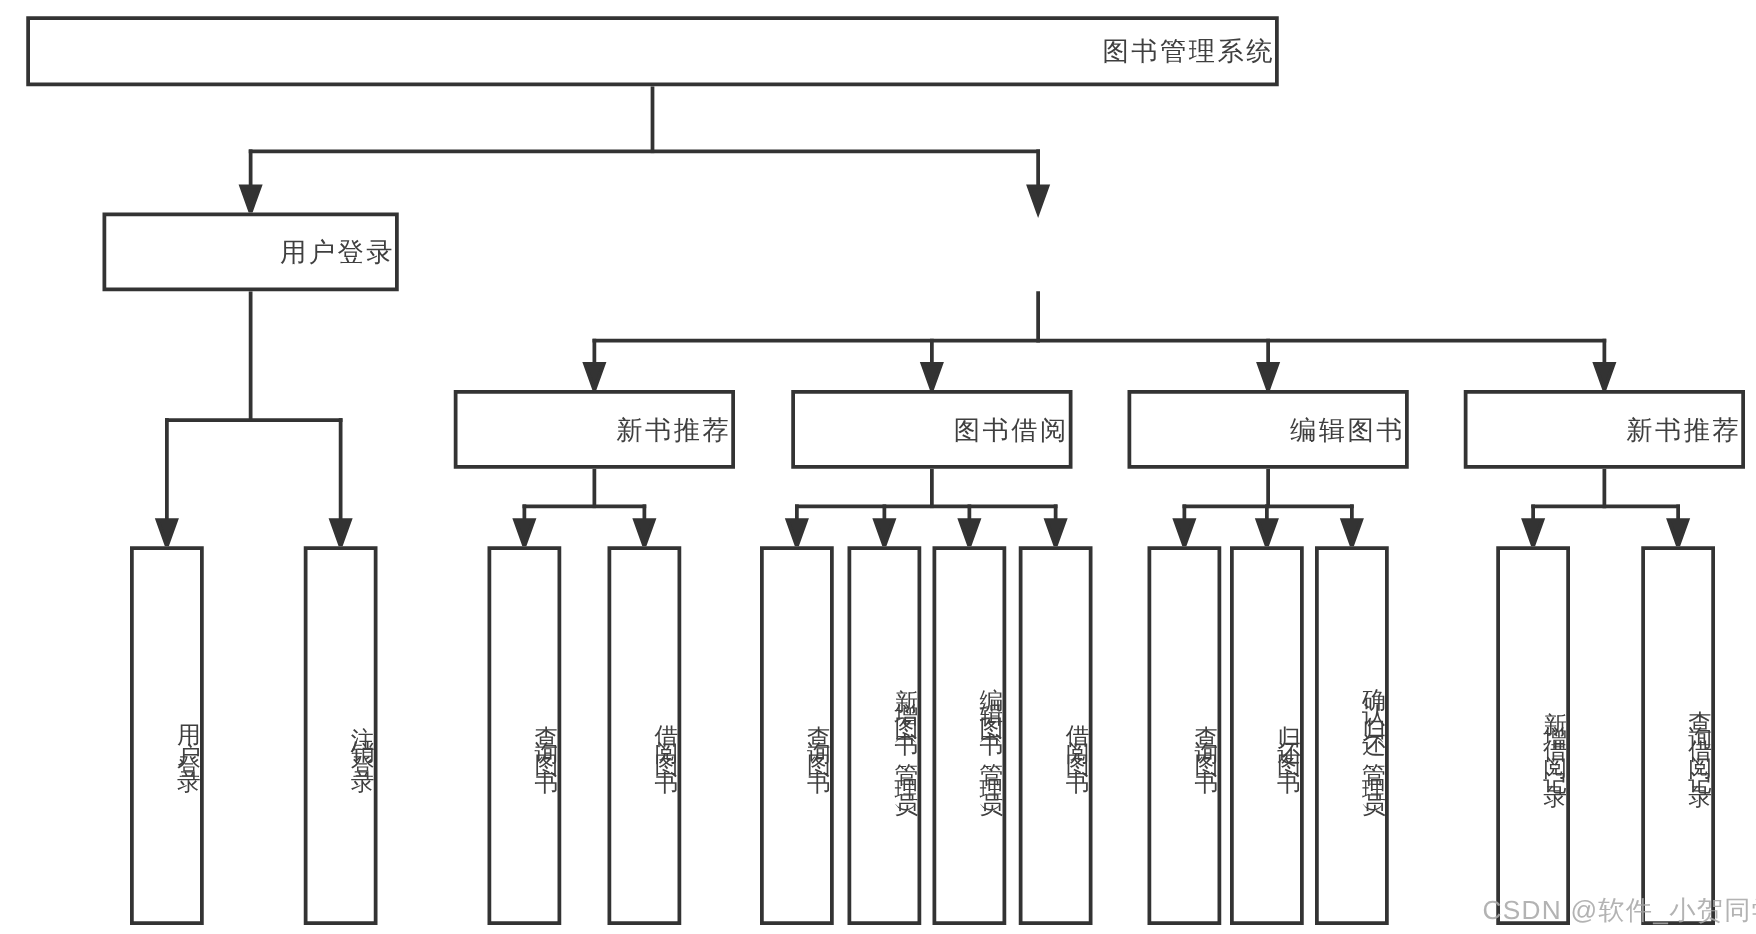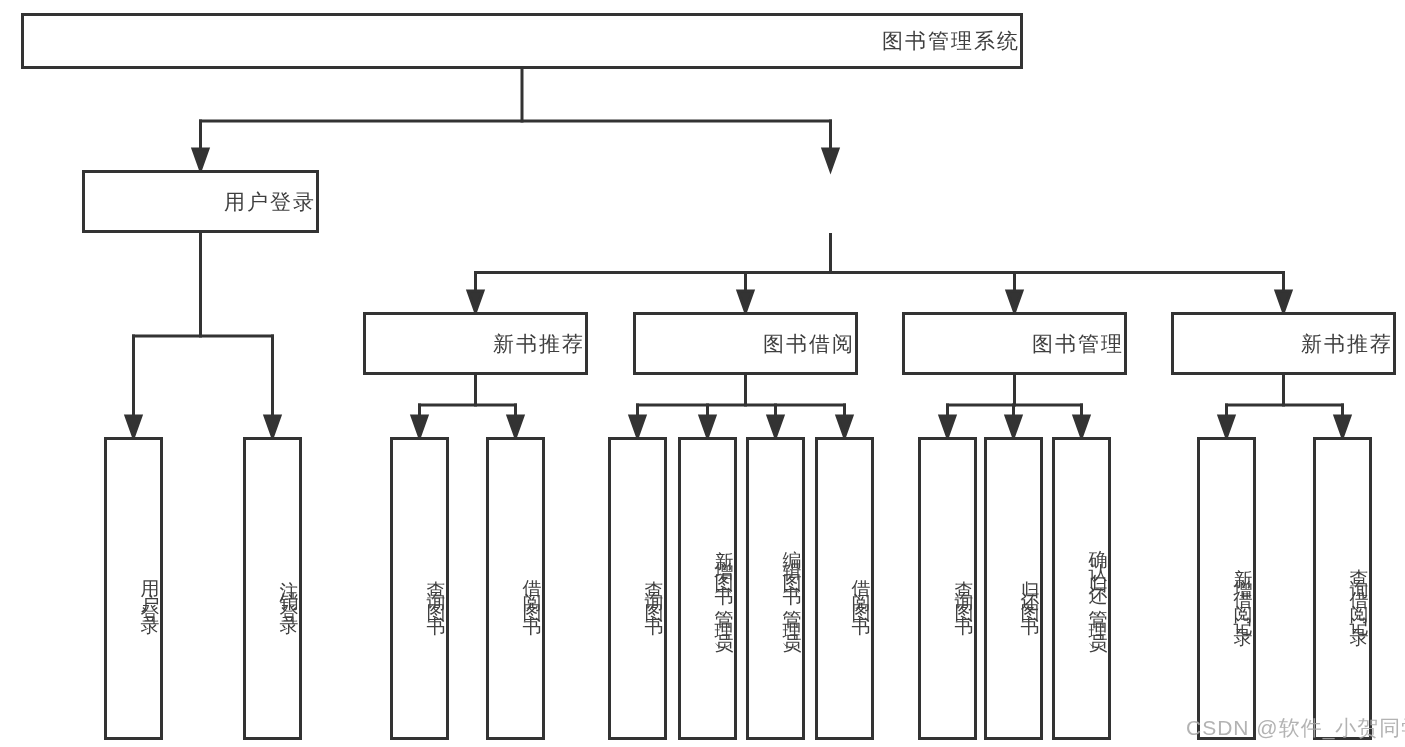--- a/index.html
+++ b/index.html
@@ -150,21 +150,21 @@
     <span class="hlabel">用户登录</span>
   </div>
 
   <div class="box lvl3" style="left:633px">
     <span class="hlabel">图书借阅</span>
   </div>
   <div class="box lvl3" style="left:363px">
     <span class="hlabel">新书推荐</span>
   </div>
   <div class="box lvl3" style="left:902px">
-    <span class="hlabel">图书管理</span>
+    <span class="hlabel">编辑图书</span>
   </div>
   <div class="box lvl3" style="left:1171px">
     <span class="hlabel">新书推荐</span>
   </div>
 
   <div class="box leaf" style="left:104px">
     <span class="vlabel">用户登录</span>
   </div>
   <div class="box leaf" style="left:243px">
     <span class="vlabel">注销登录</span>

